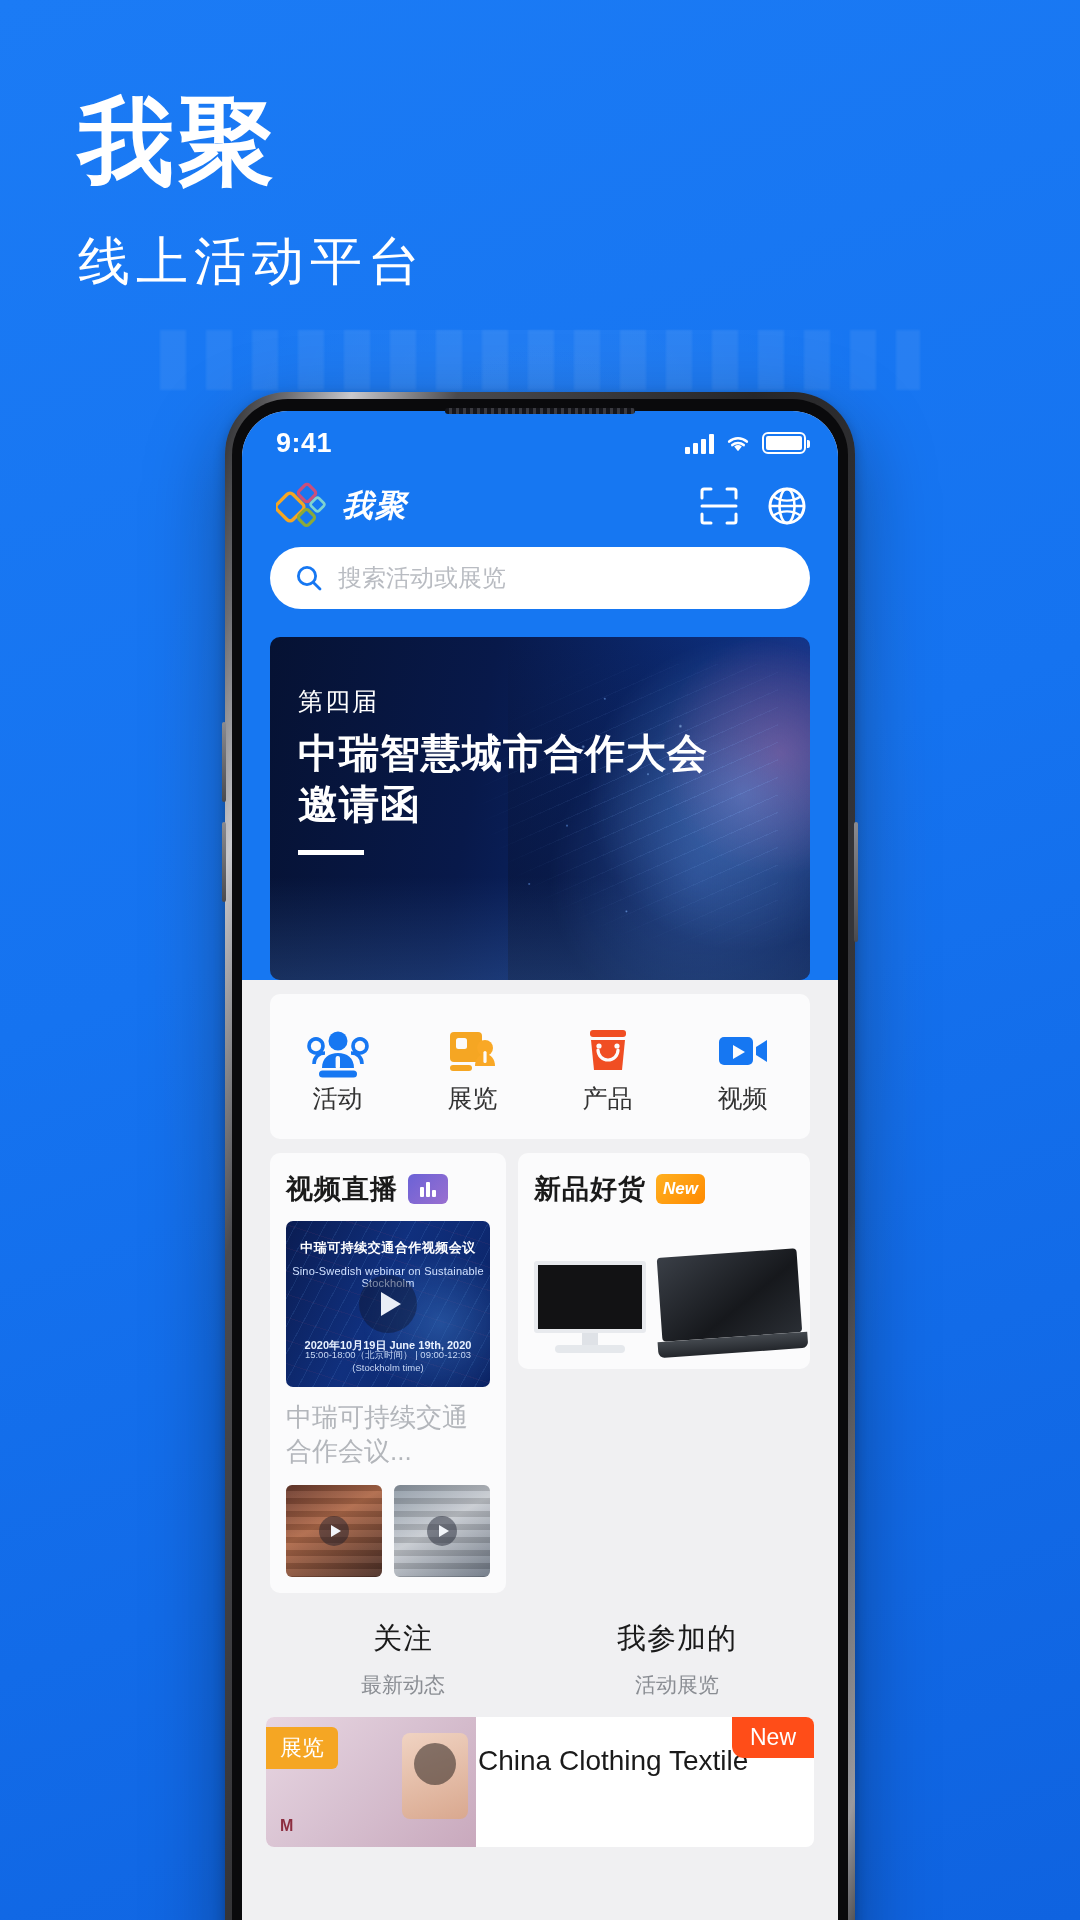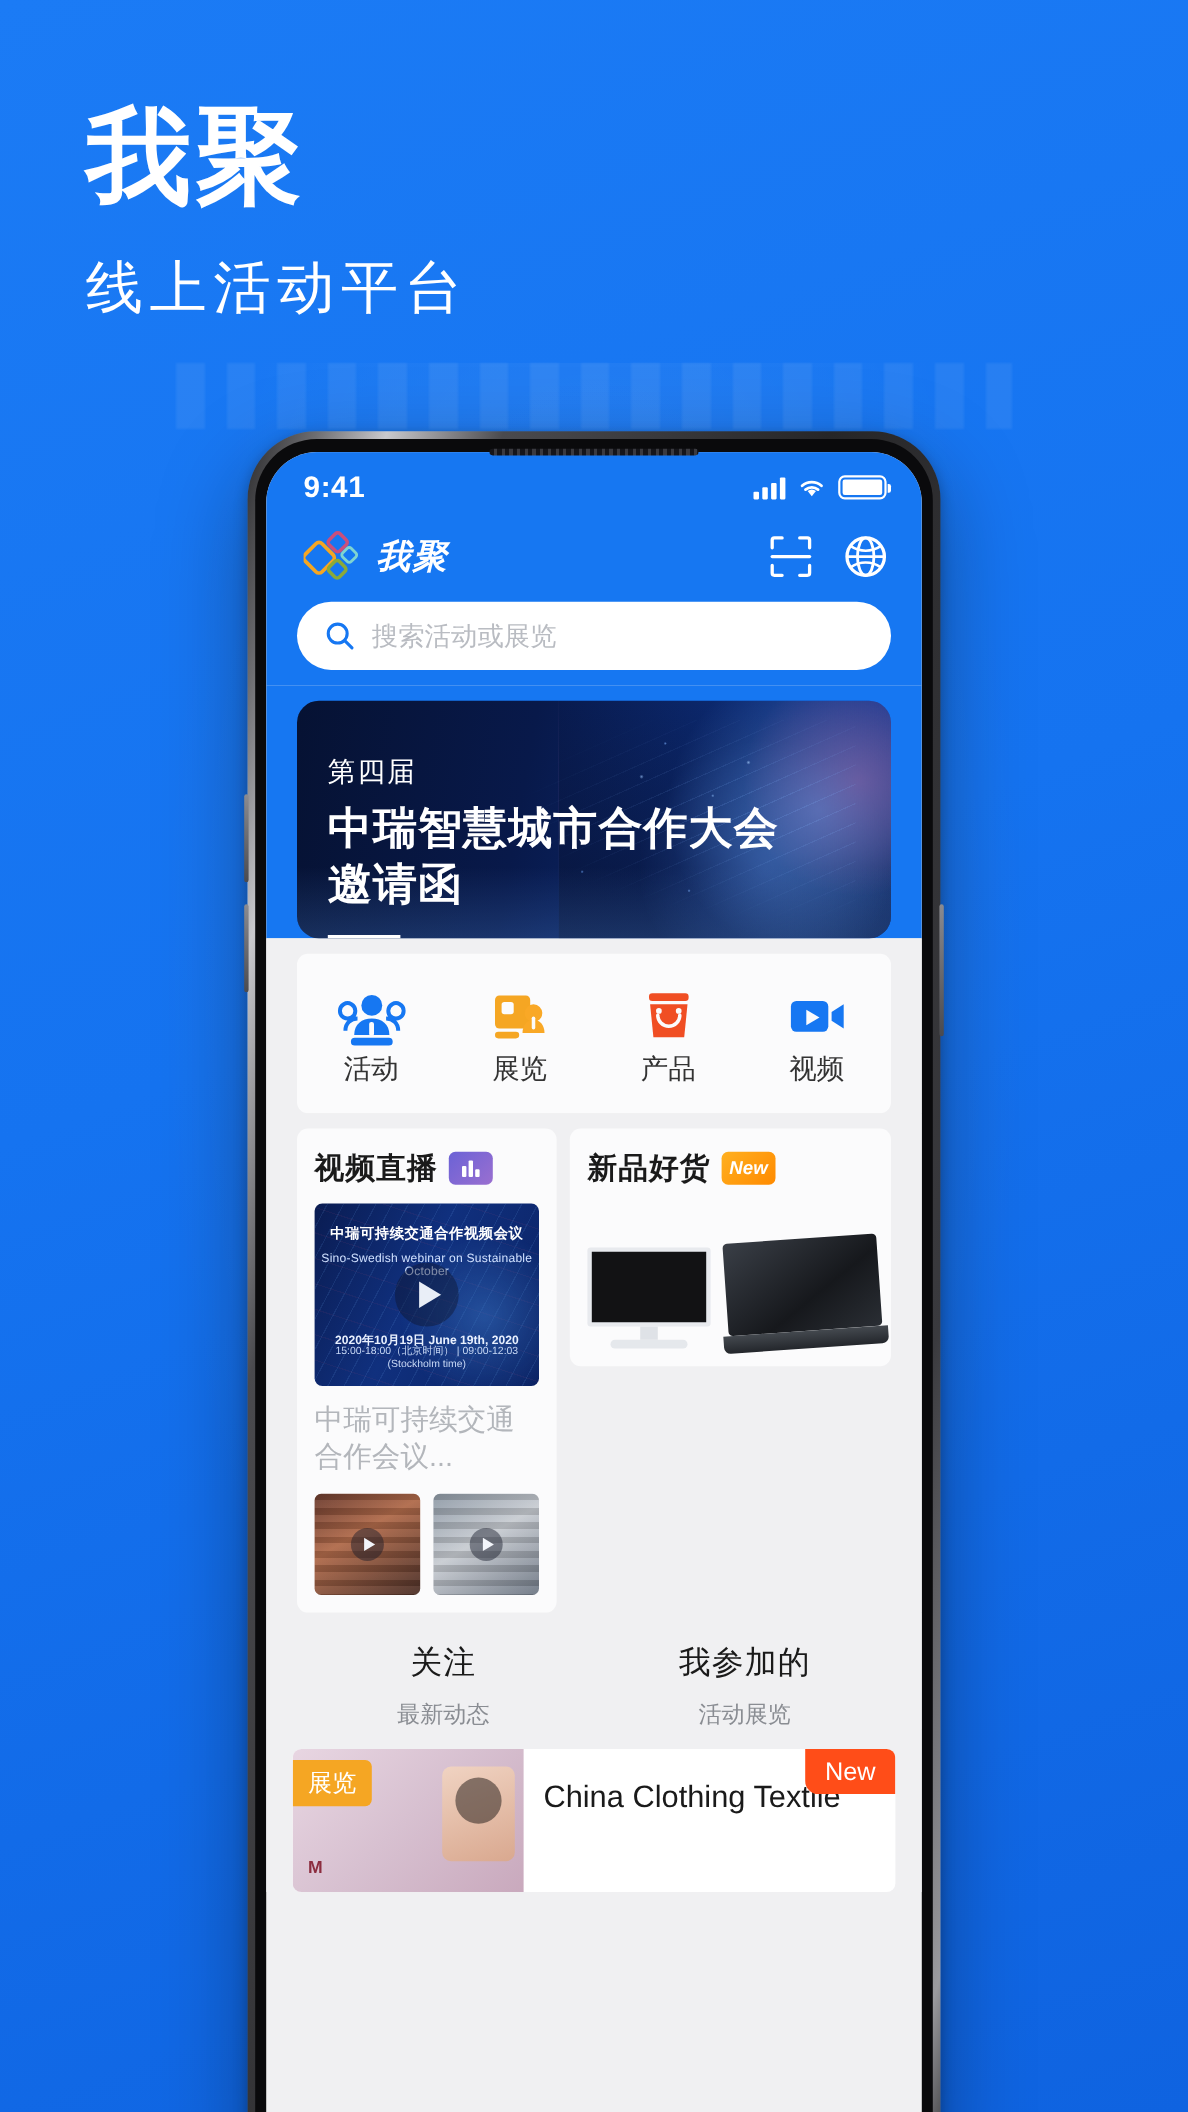--- a/index.html
+++ b/index.html
@@ -130,21 +130,21 @@
   .searchwrap { padding: 4px 28px 0 28px; }
   .searchbar {
     height: 62px; background: #fff; border-radius: 31px;
     display: flex; align-items: center; gap: 14px; padding: 0 24px;
   }
   .search-ph { color: #b9bcc2; font-size: 24px; }
 
   
   .bannerwrap { padding: 14px 28px 0 28px; background: #1677f2; }
   .banner {
-    height: 216px; border-radius: 20px; overflow: hidden;
+    height: 343px; border-radius: 10px; overflow: hidden;
     position: relative;
     background: linear-gradient(100deg,#061233 0%, #08194a 38%, #0c2a72 70%, #123a95 100%);
   }
   .banner-city {
     position: absolute; right: 0; top: 0; width: 56%; height: 100%;
     background:
       radial-gradient(circle at 78% 46%, rgba(120,180,255,.42), rgba(10,24,70,0) 52%),
       radial-gradient(circle at 90% 34%, rgba(220,80,140,.40), rgba(10,24,70,0) 34%),
       radial-gradient(circle at 62% 70%, rgba(90,150,255,.28), rgba(10,24,70,0) 48%),
       linear-gradient(180deg, rgba(12,30,80,0) 0%, rgba(8,20,56,.8) 100%);
@@ -295,21 +295,21 @@
     background: linear-gradient(135deg,#e8d6e2,#d7c0d0 50%,#c9a9bd); overflow:hidden; }
   .lc-tag {
     position: absolute; left: 0; top: 10px; background: #f5a623; color: #fff;
     font-size: 22px; padding: 6px 14px; border-radius: 0 6px 6px 0; font-weight: 500;
   }
   .lc-face { position:absolute; right:8px; top:16px; width: 66px; height: 86px;
     border-radius: 8px; background: linear-gradient(160deg,#f0d3c2,#d9a88f); }
   .lc-face::after { content:''; position:absolute; left:12px; top:10px; width:42px; height:42px;
     border-radius:50%; background:#2e2420; opacity:.55; }
   .lc-logo { position:absolute; left:14px; bottom:12px; color:#8c2d3f; font-size:16px; font-weight:bold; }
-  .lc-body { flex: 1; padding: 26px 18px 18px 18px; }
+  .lc-body { flex: 1; padding: 26px 18px 18px 2px; }
   .lc-title { font-size: 28px; color: #1a1a1a; line-height: 1.25; }
   .lc-new {
     position: absolute; right: 0; top: 0; background: #ff4d18; color: #fff;
     font-size: 23px; padding: 7px 18px; border-radius: 0 0 0 12px; font-weight: 500;
   }
 </style>
 </head>
 <body>
 
 <div class="bg-glow"></div>
@@ -462,21 +462,21 @@
                 <svg width="22" height="20" viewBox="0 0 22 20">
                   <rect x="3" y="8" width="4" height="10" rx="1" fill="#fff"></rect>
                   <rect x="9" y="3" width="4" height="15" rx="1" fill="#fff"></rect>
                   <rect x="15" y="11" width="4" height="7" rx="1" fill="#fff"></rect>
                 </svg>
               </div>
             </div>
             <div class="live-thumb">
               <div class="lt-grid"></div>
               <div class="lt-t1">中瑞可持续交通合作视频会议</div>
-              <div class="lt-t2">Sino-Swedish webinar on Sustainable October</div>
+              <div class="lt-t2">Sino-Swedish webinar on Sustainable Stockholm</div>
               <div class="play"></div>
               <div class="lt-d1">2020年10月19日   June 19th, 2020</div>
               <div class="lt-d2">15:00-18:00（北京时间）   |   09:00-12:03 (Stockholm time)</div>
             </div>
             <div class="live-cap">中瑞可持续交通合作会议...</div>
             <div class="mini-row">
               <div class="mini mini-a">
                 <div class="mini-play"></div>
               </div>
               <div class="mini mini-b">

